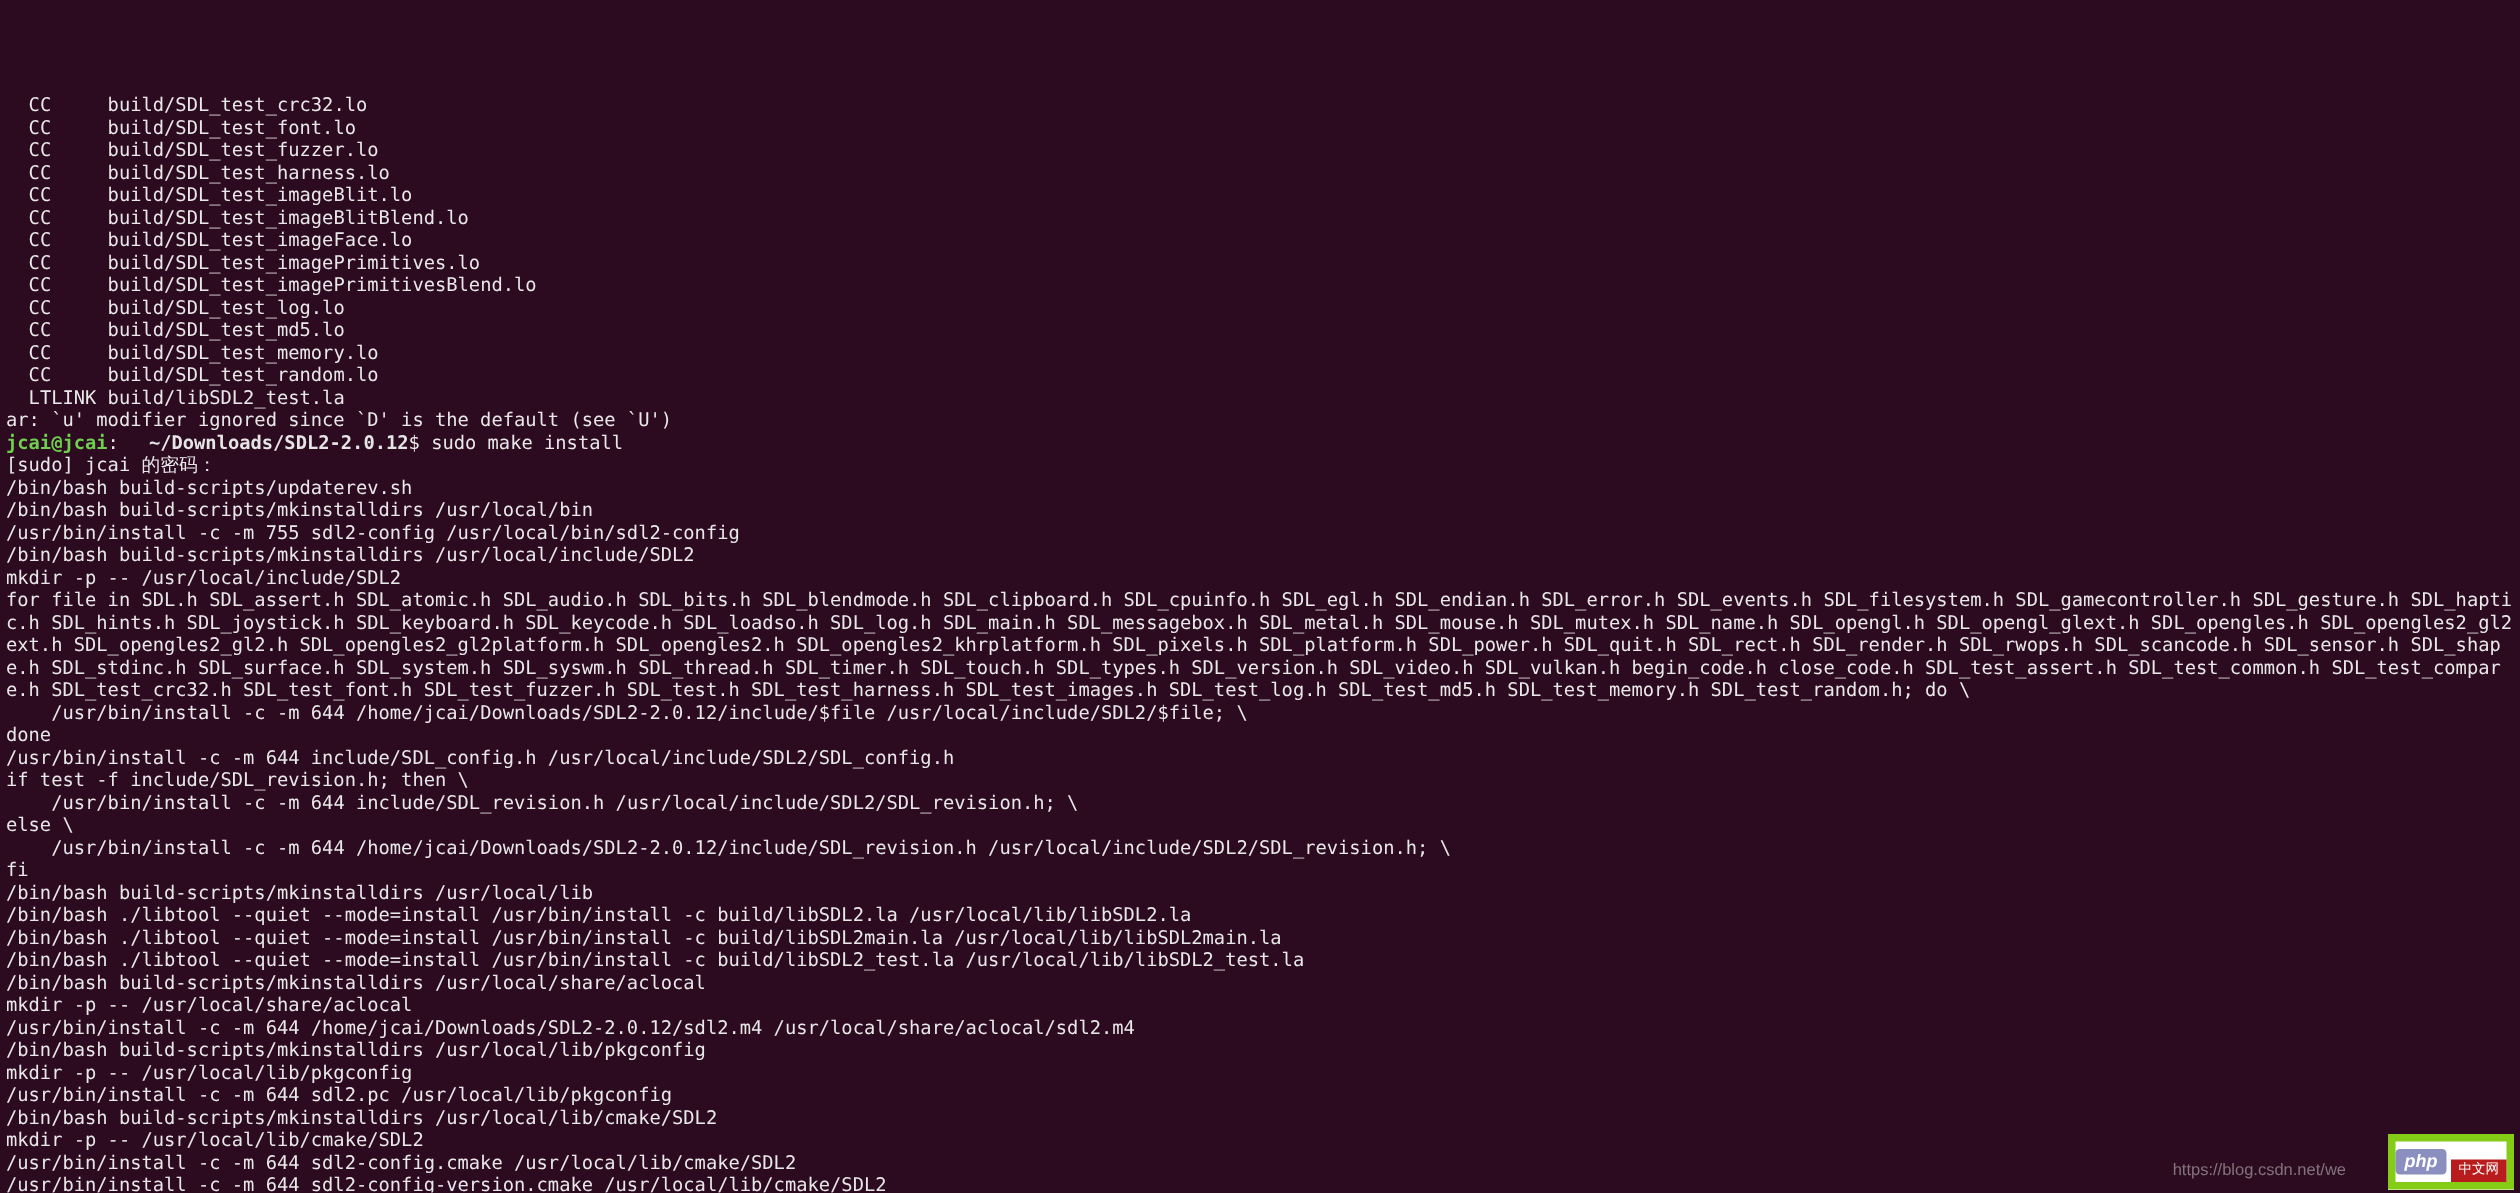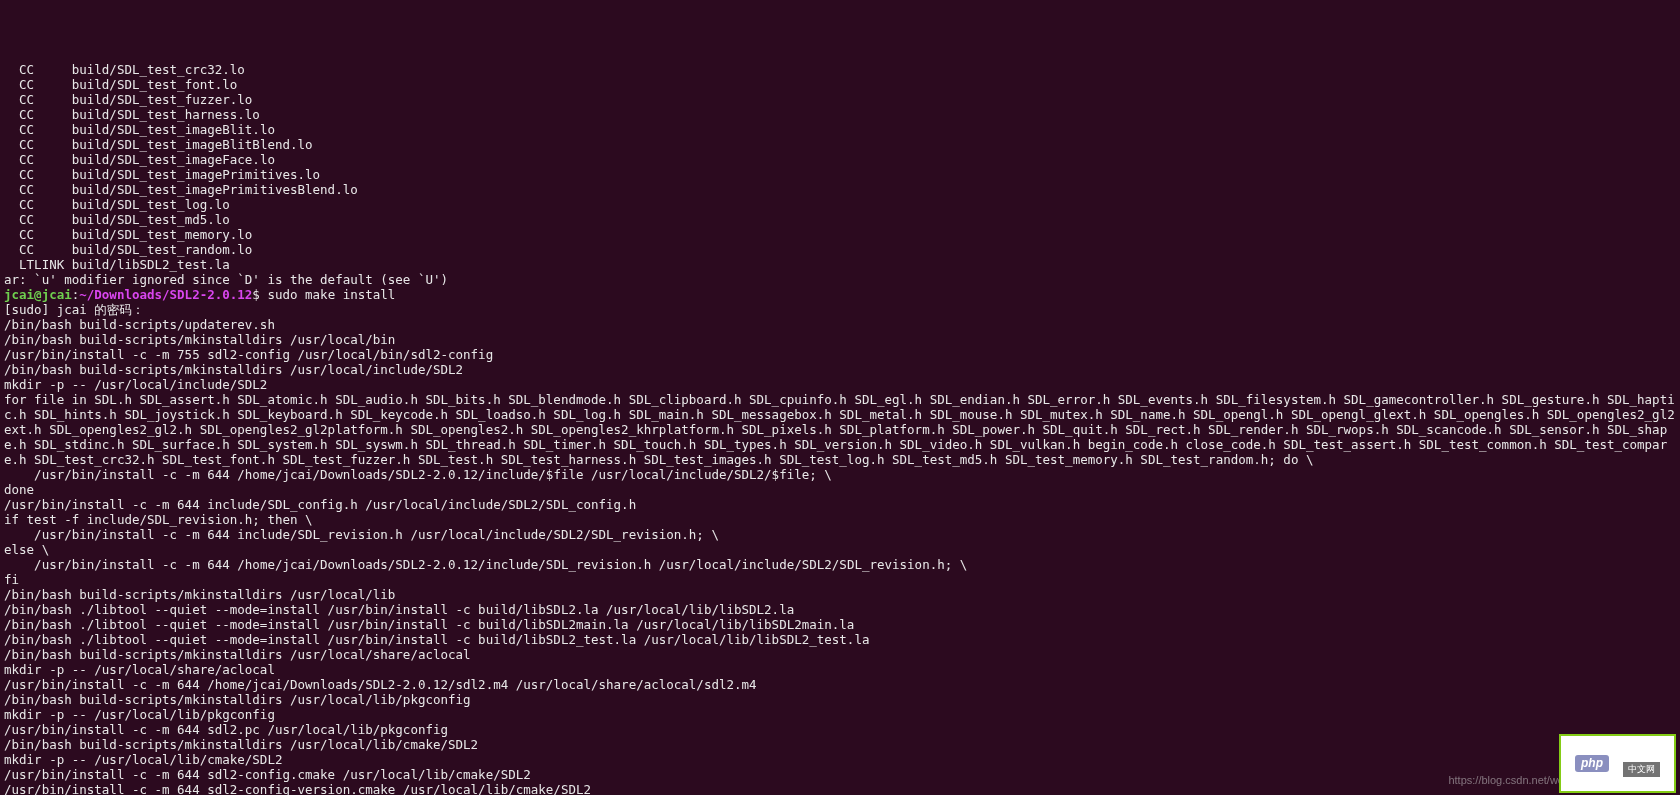--- a/index.html
+++ b/index.html
@@ -15,53 +15,53 @@
       line-height: 1.2;
       padding: 2px 4px;
       white-space: pre-wrap;
       word-break: break-all;
       width: 1680px;
       height: 795px;
       overflow: hidden;
     }
     .prompt-user { color: #6fcf4f; font-weight: bold; margin-top: 25px;}
     .prompt-colon { color: #e8e8e8; }
-    .prompt-path { color: #d946ef; font-weight: bold;}
+    .prompt-path { color: #e5e5e5; font-weight: bold; margin-left: 20px;}
     .prompt-dollar { color: #e8e8e8; }
     .watermark {
       position: fixed;
       bottom: 8px;
       right: 116px;
       color: rgba(200,200,200,0.55);
       font-family: Liberation Sans, sans-serif;
       font-size: 11px;
     }
     .php-badge {
       position: fixed;
       bottom: 2px;
       right: 4px;
       background: #fff;
-      border: 2px solid #84cc16;
-      padding: 14px;
+      border: 5px solid #84cc16;
+      padding: 0;
       display: flex;
       align-items: center;
-      gap: 14px;
+      gap: 3px;
     }
     .php-badge .php-txt {
       background: #8a8fbf;
       color: #fff;
       font-family: Arial, sans-serif;
       font-style: italic;
       font-weight: bold;
       font-size: 12px;
       padding: 1px 6px;
       border-radius: 3px;
     }
     .php-badge .cn-box {
-      background: #737373;
+      background: #b91c1c;
       color: #fff;
       font-size: 9px;
       padding: 2px 5px;
       margin-top: 12px;
     }
   </style>
 </head>
 <body>
 
 

